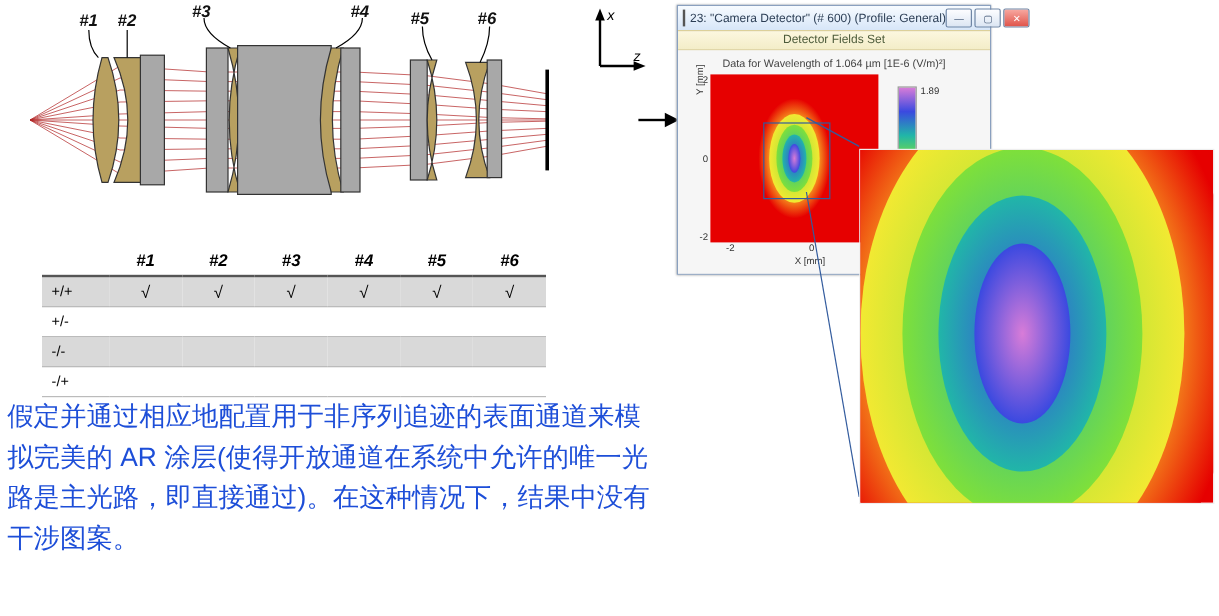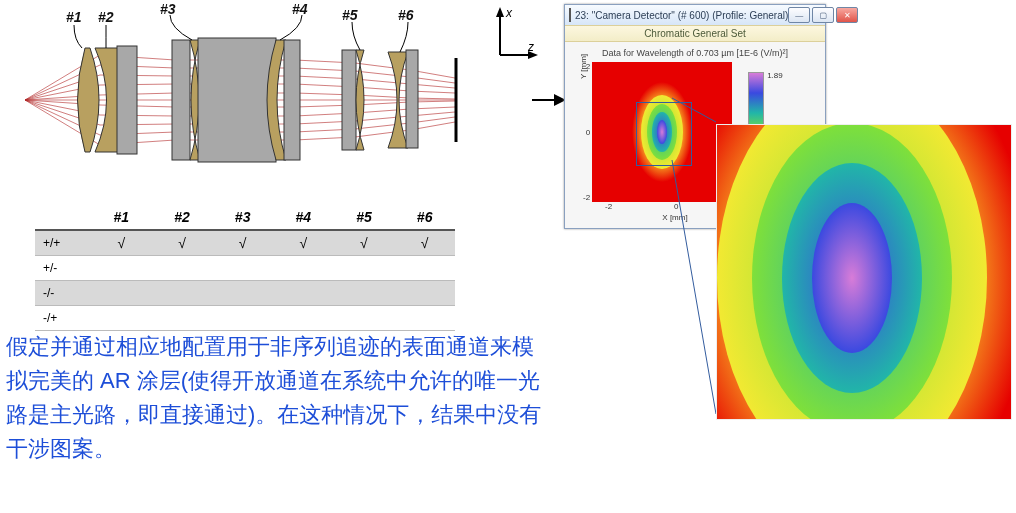--- a/index.html
+++ b/index.html
@@ -357,23 +357,23 @@
   <div class="dialog">
     <div class="titlebar">
       <div class="icon"></div>
       <div class="title">23: "Camera Detector" (# 600) (Profile: General)</div>
       <div class="winbtns">
         <div class="winbtn">—</div>
         <div class="winbtn">▢</div>
         <div class="winbtn close">✕</div>
       </div>
     </div>
-    <div class="chrome-strip">Chromatic General Set</div>
+    <div class="chrome-strip">Detector Fields Set</div>
     <div class="plot-area">
-      <div class="plot-title">Data for Wavelength of 0.703 µm  [1E-6 (V/m)²]</div>
+      <div class="plot-title">Data for Wavelength of 1.064 µm  [1E-6 (V/m)²]</div>
       <div class="plot-row">
         <div class="ylabel">
             <span>Y [mm]</span>
           </div>
         <div class="ytick">
           <span>2</span>
           <span>0</span>
           <span>-2</span>
         </div>
         <div class="plot">

